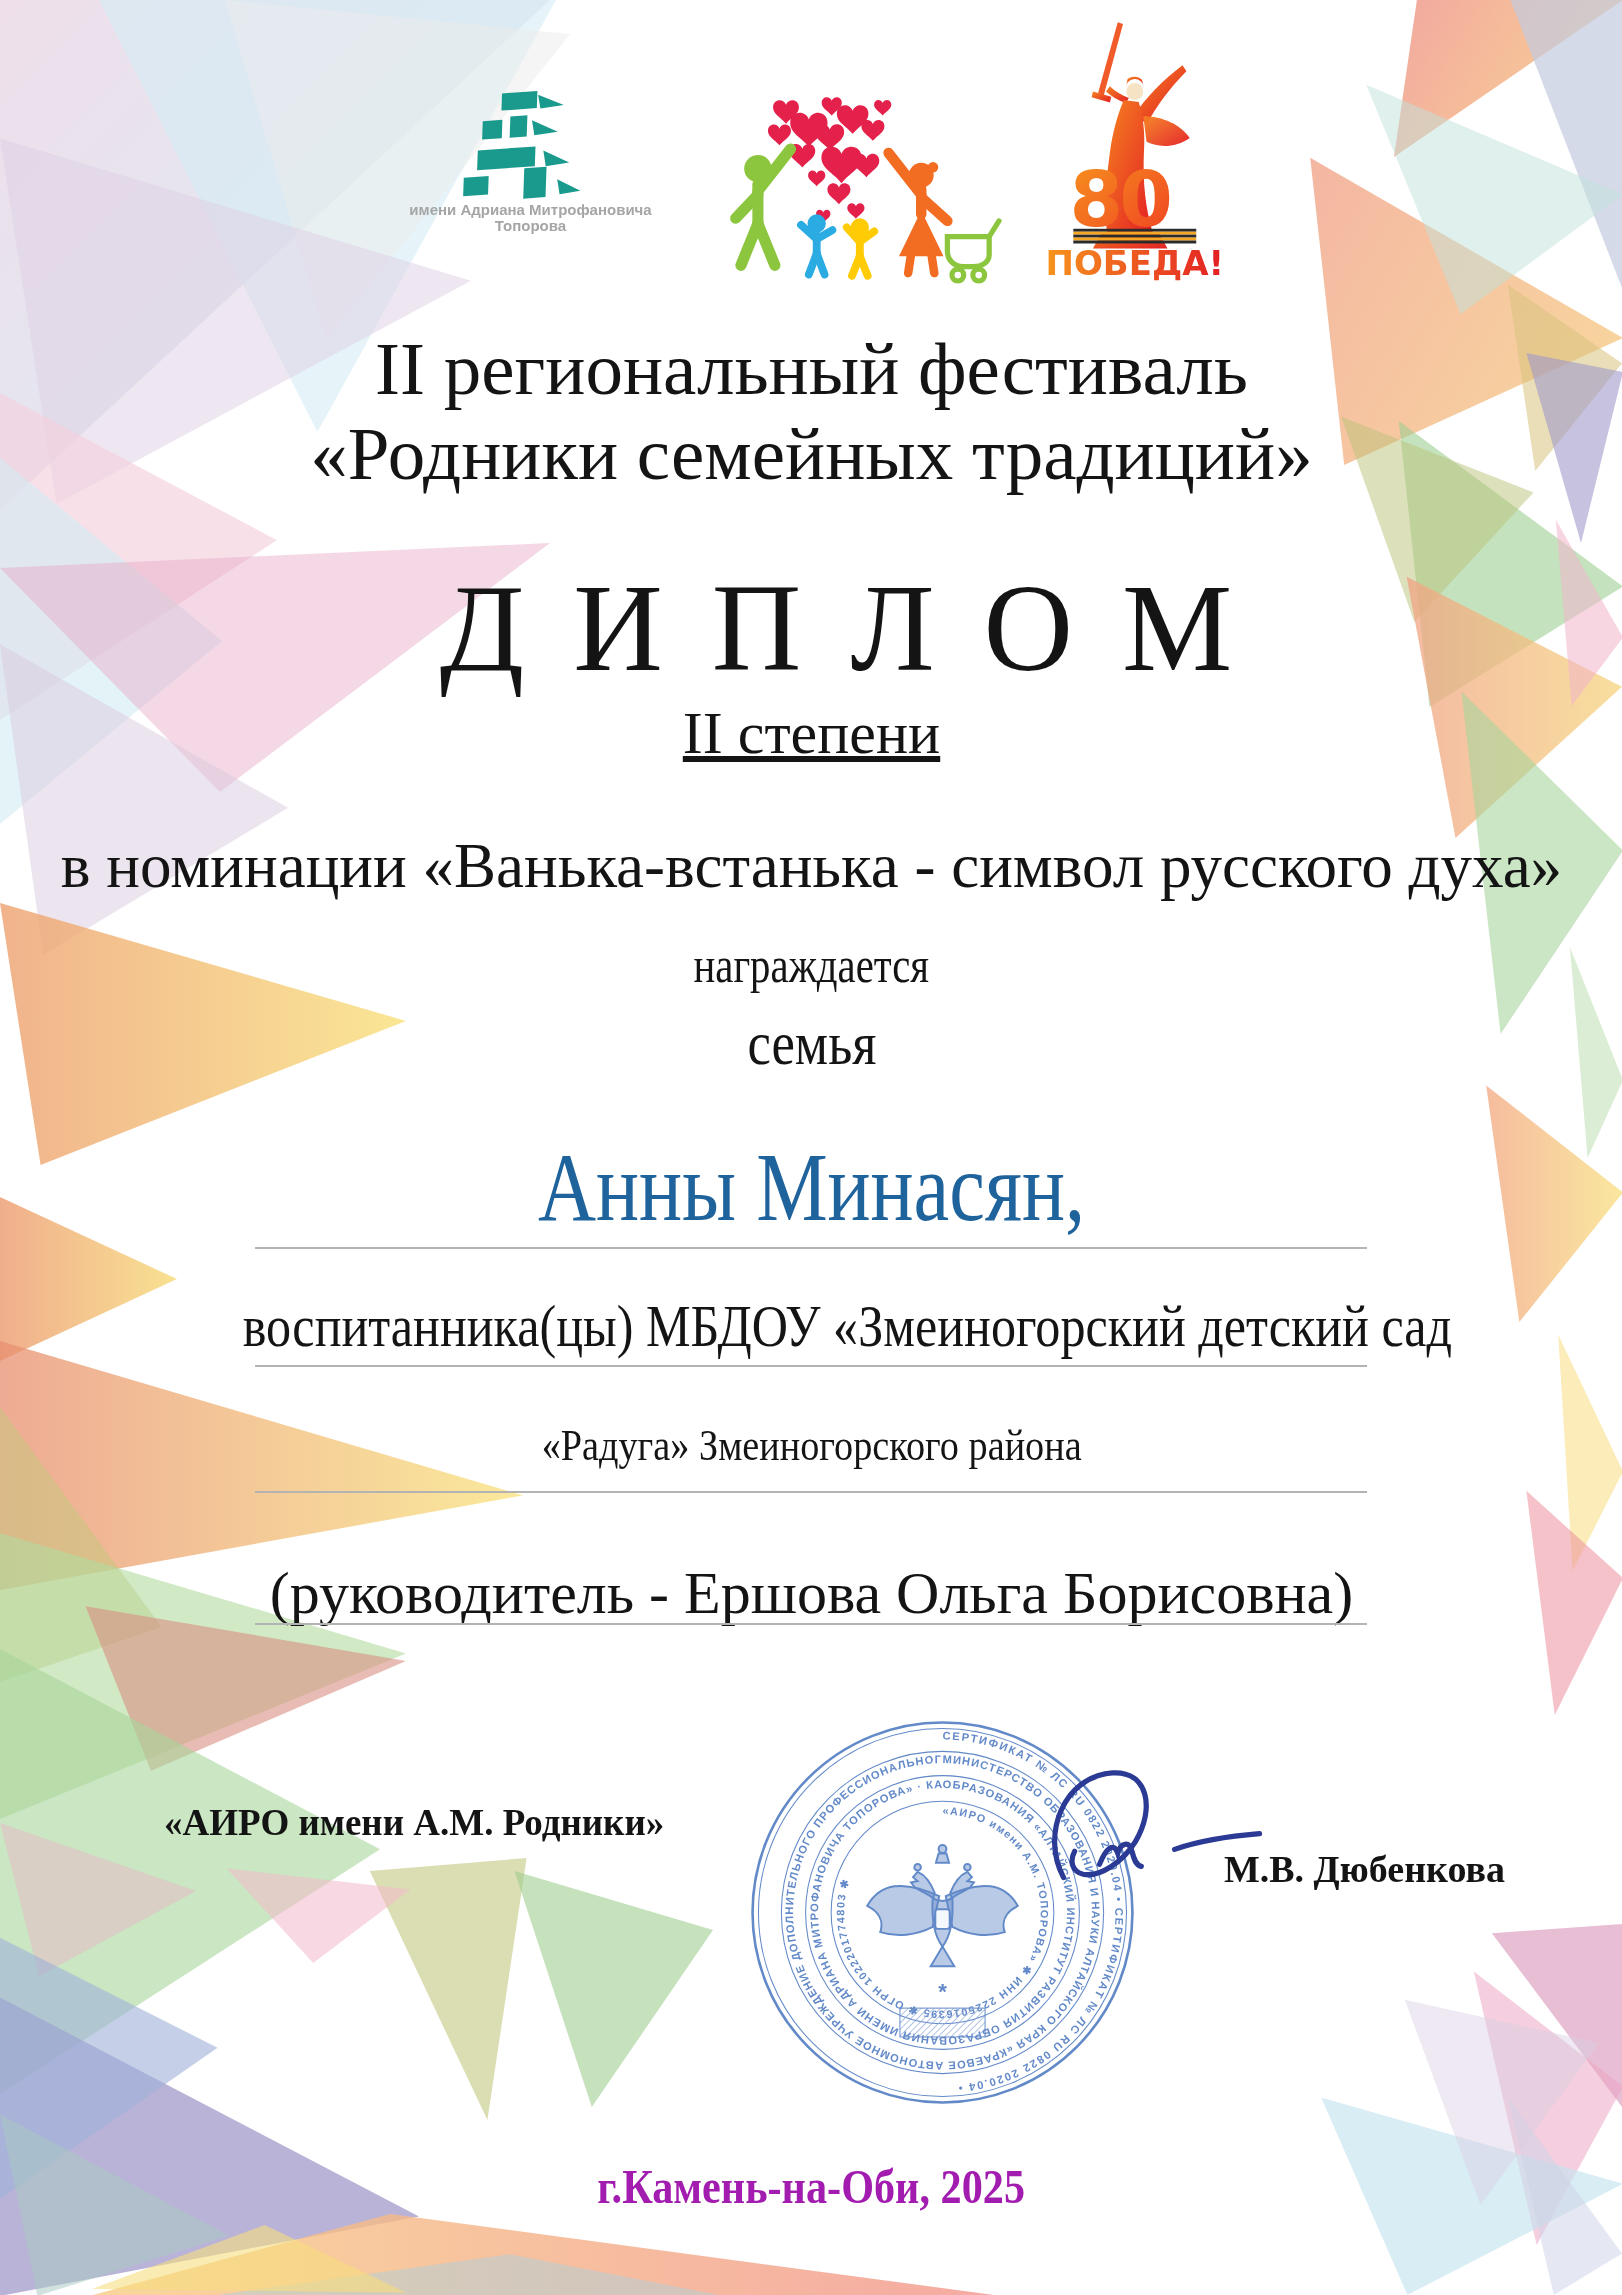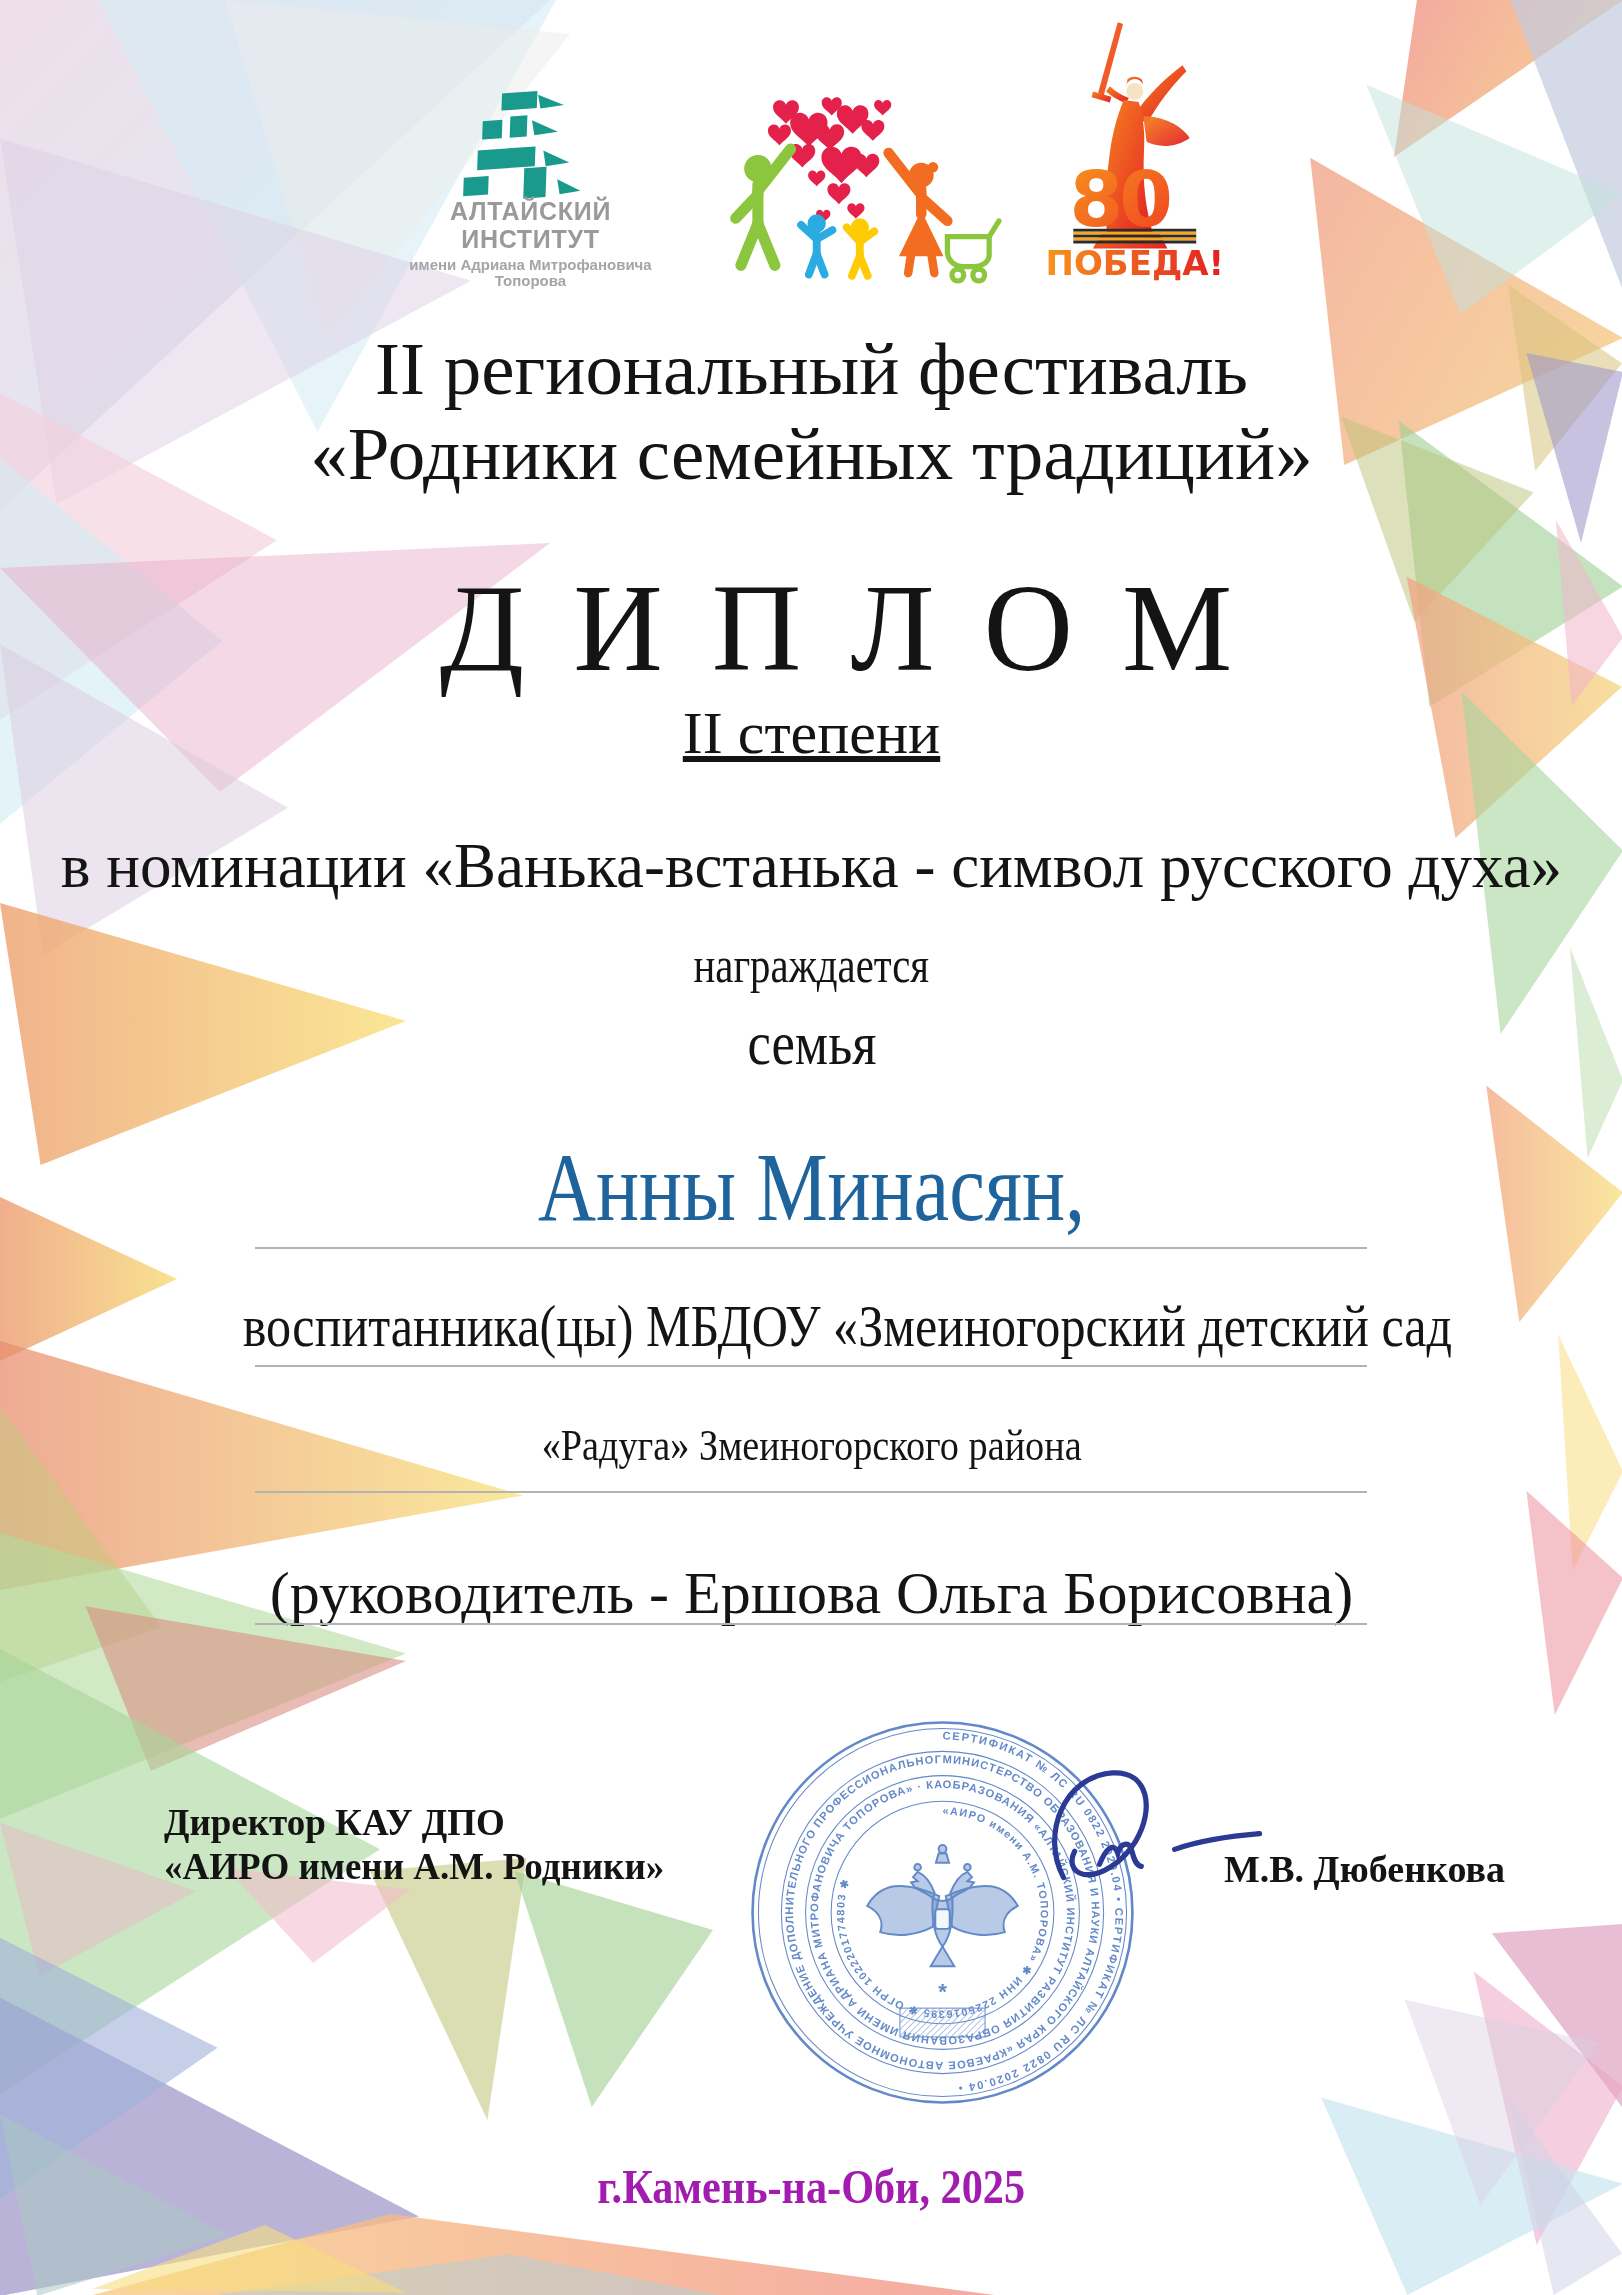--- a/index.html
+++ b/index.html
@@ -109,21 +109,20 @@
     <rect x="72" y="42" width="26" height="32" transform="skewX(-6)"></rect>
     <path d="M100,50 L138,70 L102,73 Z"></path>
     <rect x="24" y="90" width="88" height="30" transform="skewX(-6)"></rect>
     <path d="M114,97 L152,118 L116,121 Z"></path>
     <rect x="4" y="130" width="38" height="28" transform="skewX(-6)"></rect>
     <rect x="96" y="122" width="34" height="46" transform="skewX(-6)"></rect>
     <path d="M132,142 L166,162 L134,165 Z"></path>
   </g>
 </svg>
 <div class="airo-text">
-  <div class="l1">АЛТАЙСКИЙ ИНСТИТУТ</div>
   <div class="l3">имени Адриана Митрофановича Топорова</div>
 </div>
 
 <svg style="left:717px;top:85px;" width="285" height="196" viewBox="0 0 435 300">
   <g fill="#e4214b">
     <g transform="translate(105,25) scale(0.9)">
         <path d="M0,6 C-4,-6 -22,-4 -22,10 C-22,22 -10,26 0,38 C10,26 22,22 22,10 C22,-4 4,-6 0,6 Z"></path>
       </g>
     <g transform="translate(140,45) scale(1.3)">
         <path d="M0,6 C-4,-6 -22,-4 -22,10 C-22,22 -10,26 0,38 C10,26 22,22 22,10 C22,-4 4,-6 0,6 Z"></path>
@@ -264,21 +263,20 @@
 <div class="center t-line1"><span class="cond">воспитанника(цы) МБДОУ «Змеиногорский детский сад</span></div>
 <div class="uline" style="top:1365px;"></div>
 
 <div class="center t-line2"><span class="cond">«Радуга» Змеиногорского района</span></div>
 <div class="uline" style="top:1491px;"></div>
 
 <div class="center script t-line3">(руководитель - Ершова Ольга Борисовна)</div>
 <div class="uline" style="top:1623px;"></div>
 
 <div class="director">
-  <div>Директор КАУ ДПО</div>
   <div>«АИРО имени А.М. Родники»</div>
 </div>
 
 <svg style="left:746px;top:1716px;" width="393" height="393" viewBox="0 0 600 600" font-family="Liberation Sans, sans-serif">
   <defs>
     <pattern id="hatch" width="7" height="7" patternUnits="userSpaceOnUse" patternTransform="rotate(45)">
       <line x1="0" y1="0" x2="0" y2="7" stroke="#7a98d2" stroke-width="2"></line>
     </pattern>
     <path id="ringPath1" d="M300,36 a264,264 0 1 1 -0.01,0"></path>
     <path id="ringPath2" d="M300,72 a228,228 0 1 1 -0.01,0"></path>

